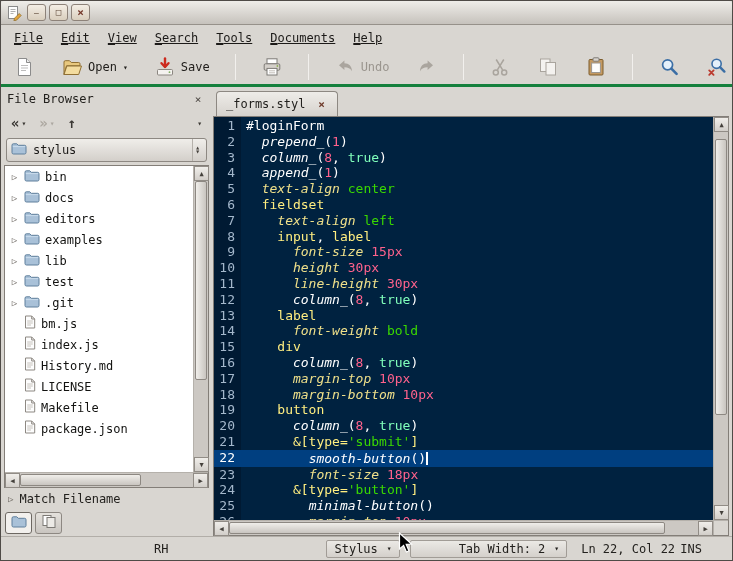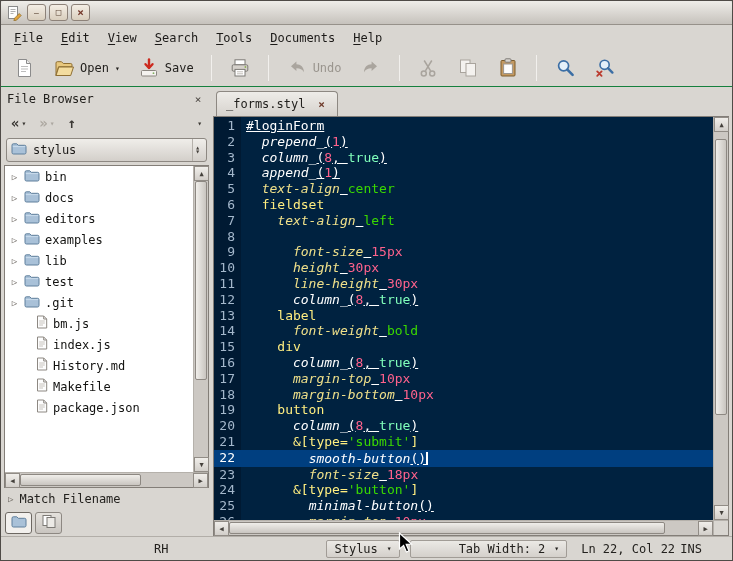--- a/index.html
+++ b/index.html
@@ -16,26 +16,26 @@
   .win-icon{width:18px;height:16px;flex:none;display:flex;align-items:center;}
   .titlebar .title{flex:1;text-align:center;font-weight:bold;color:#36332f;white-space:nowrap;overflow:hidden;}
   .win-controls{display:flex;flex:none;}
   .win-btn{width:19px;height:17px;margin-left:3px;border:1px solid #8d8279;border-radius:3px;
     background:linear-gradient(#f4eee5,#d9cebd);display:flex;align-items:center;justify-content:center;
     color:#5c4636;font-size:10px;line-height:1;}
   .win-btn .g-min{align-self:flex-end;margin-bottom:2px;font-size:8px;}
   .win-btn .g-max{font-size:9px;}
   .win-btn .g-close{font-size:11px;color:#74382a;font-weight:bold;}
   
-  .menubar{height:25px;flex:none;display:flex;align-items:center;padding:4px 4px;}
+  .menubar{height:25px;flex:none;display:flex;align-items:center;padding:4px 4px;text-decoration:underline;}
   .menu-item{padding:3px 9px;cursor:default;}
   .ac{text-decoration:underline;text-underline-offset:2px;}
   
   .toolbar{height:37px;flex:none;display:flex;align-items:center;padding:0 6px;
-    border-bottom:1px solid #15803d;gap:6px;}
+    border-bottom:3px solid #15803d;gap:14px;}
   .tbtn{display:flex;align-items:center;gap:5px;padding:3px 6px;border-radius:3px;background:none;border:0;
     font:12px "DejaVu Sans Mono",monospace;color:#23211e;}
   .tbtn.disabled{color:#9a958e;}
   .tbtn .dd{font-size:8px;margin-left:1px;font-style:normal;}
   .tsep{width:1px;height:26px;background:#aeaaa4;border-right:1px solid #f2f0ed;margin:0 5px;flex:none;}
   .ticon{display:block;}
   
   .main{flex:1;min-height:0;display:flex;padding:2px 3px 0 3px;gap:4px;}
   
   .sidepanel{width:205px;flex:none;display:flex;flex-direction:column;min-height:0;}
@@ -51,21 +51,21 @@
   .location-combo{height:24px;flex:none;margin:1px 2px 3px 2px;display:flex;align-items:center;gap:6px;
     padding:0 4px;border:1px solid #8d8882;border-radius:3px;background:linear-gradient(#f0eeea,#d3cfca);}
   .location-combo .loc-text{flex:1;color:#1c1a18;}
   .stepper{display:flex;flex-direction:column;align-items:center;justify-content:center;line-height:.55;
     font-size:8px;color:#44403b;padding:0 2px;border-left:1px solid #b5b1ab;align-self:stretch;}
   .tree-outer{flex:1;min-height:0;display:flex;flex-direction:column;border:1px solid #837e78;background:#fff;}
   .tree-main{flex:1;min-height:0;display:flex;}
   .tree-rows{flex:1;overflow:hidden;background:#fff;}
   .tree-row{display:flex;align-items:center;height:21px;gap:5px;padding-left:5px;color:#121210;white-space:nowrap;}
   .tree-row .expander{width:9px;font-size:9px;color:#68635d;flex:none;text-align:center;}
-  .tree-row.file{padding-left:31px;text-align:center;}
+  .tree-row.file{padding-left:19px;text-align:center;}
   .tree-row svg{flex:none;}
   
   .sb-btn{flex:none;width:15px;height:15px;display:flex;align-items:center;justify-content:center;
     font-size:7px;color:#44403b;background:linear-gradient(#f0eeea,#d2cec9);border:1px solid #918c86;}
   .scroll-v{width:15px;flex:none;display:flex;flex-direction:column;background:#ccc8c3;border-left:1px solid #b5b1ab;}
   .scroll-v .sb-track{flex:1;position:relative;}
   .sb-thumb{position:absolute;left:1px;right:1px;background:linear-gradient(90deg,#f0eeea,#c9c5c0);
     border:1px solid #8d8882;border-radius:2px;}
   .scroll-h{height:15px;flex:none;display:flex;background:#ccc8c3;border-top:1px solid #b5b1ab;}
   .scroll-h .sb-track{flex:1;position:relative;}
@@ -87,21 +87,21 @@
   .editor-frame{flex:1;min-height:0;display:flex;flex-direction:column;border:1px solid #837e78;}
   .editor-body{flex:1;min-height:0;display:flex;}
   .code-area{flex:1;min-width:0;overflow:hidden;padding-top:1px;
     background:linear-gradient(to right,var(--gutter-bg,#001a33) 27px,var(--editor-bg,#002240) 27px);}
   .code-line{display:flex;white-space:pre;font:13px/15.8px "DejaVu Sans Mono",monospace;color:var(--plain,#fff);width:100%;}
   .code-line.current{background:var(--current-line,#003f80);}
   .ln{width:27px;flex:none;text-align:right;padding-right:6px;color:var(--gutter-fg,#a4b8cc);}
   .code-line.current .ln{color:#fff;}
   .lc{padding-left:5px;}
   .caret{display:inline-block;width:2px;height:13px;background:var(--plain,#fff);transform:translateY(2px);}
-  .tk-pl{color:var(--plain,#fff);text-decoration:underline;}
+  .tk-pl{color:var(--plain,#fff);}
   .tk-fn{color:var(--func,#fff);font-style:italic;}
   .tk-nu{color:var(--num,#ff628c);}
   .tk-bo{color:var(--bool,#80ffbb);}
   .tk-pr{color:var(--prop,#efe08a);font-style:italic;}
   .tk-se{color:var(--selector,#ffee80);}
   .tk-va{color:var(--value,#3ad900);}
   .tk-st{color:var(--string,#3ad900);}
   .hrow{height:15px;flex:none;display:flex;}
   .hrow .scroll-h{flex:1;}
   .corner{width:15px;height:15px;flex:none;background:#d9d6d1;border-top:1px solid #b5b1ab;border-left:1px solid #b5b1ab;}
@@ -384,20 +384,28 @@
                     <path d="M3.2 6h5.6M3.2 8h5.6M3.2 10h3.8" stroke="#c6c2bc"></path>
                   </svg></span>
                 <span>History.md</span>
               </div>
               <div class="tree-row file">
                 <span><svg width="12" height="14" viewBox="0 0 12 14">
                     <path d="M1.5 1h6.2l3 3v9H1.5z" fill="#fdfdfd" stroke="#8d8882"></path>
                     <path d="M7.7 1v3h3" fill="none" stroke="#8d8882"></path>
                     <path d="M3.2 6h5.6M3.2 8h5.6M3.2 10h3.8" stroke="#c6c2bc"></path>
                   </svg></span>
+                <span>LICENSE</span>
+              </div>
+              <div class="tree-row file">
+                <span><svg width="12" height="14" viewBox="0 0 12 14">
+                    <path d="M1.5 1h6.2l3 3v9H1.5z" fill="#fdfdfd" stroke="#8d8882"></path>
+                    <path d="M7.7 1v3h3" fill="none" stroke="#8d8882"></path>
+                    <path d="M3.2 6h5.6M3.2 8h5.6M3.2 10h3.8" stroke="#c6c2bc"></path>
+                  </svg></span>
                 <span>Makefile</span>
               </div>
               <div class="tree-row file">
                 <span><svg width="12" height="14" viewBox="0 0 12 14">
                     <path d="M1.5 1h6.2l3 3v9H1.5z" fill="#fdfdfd" stroke="#8d8882"></path>
                     <path d="M7.7 1v3h3" fill="none" stroke="#8d8882"></path>
                     <path d="M3.2 6h5.6M3.2 8h5.6M3.2 10h3.8" stroke="#c6c2bc"></path>
                   </svg></span>
                 <span>package.json</span>
               </div>
@@ -447,21 +455,21 @@
       <div class="editor-frame">
         <div class="editor-body">
           <div class="code-area" id="code">
               <div class="code-line"><span class="ln">1</span><span class="lc"><span class="tk-pl">#loginForm</span></span></div>
               <div class="code-line"><span class="ln">2</span><span class="lc">  <span class="tk-fn">prepend_</span><span class="tk-pl">(</span><span class="tk-nu">1</span><span class="tk-pl">)</span></span></div>
               <div class="code-line"><span class="ln">3</span><span class="lc">  <span class="tk-fn">column_</span><span class="tk-pl">(</span><span class="tk-nu">8</span><span class="tk-pl">, </span><span class="tk-bo">true</span><span class="tk-pl">)</span></span></div>
               <div class="code-line"><span class="ln">4</span><span class="lc">  <span class="tk-fn">append_</span><span class="tk-pl">(</span><span class="tk-nu">1</span><span class="tk-pl">)</span></span></div>
               <div class="code-line"><span class="ln">5</span><span class="lc">  <span class="tk-pr">text-align</span><span class="tk-pl"> </span><span class="tk-va">center</span></span></div>
               <div class="code-line"><span class="ln">6</span><span class="lc">  <span class="tk-se">fieldset</span></span></div>
               <div class="code-line"><span class="ln">7</span><span class="lc">    <span class="tk-pr">text-align</span><span class="tk-pl"> </span><span class="tk-va">left</span></span></div>
-              <div class="code-line"><span class="ln">8</span></div>
+              <div class="code-line"><span class="ln">8</span><span class="lc">    <span class="tk-se">input</span><span class="tk-pl">, </span><span class="tk-se">label</span></span></div>
               <div class="code-line"><span class="ln">9</span><span class="lc">      <span class="tk-pr">font-size</span><span class="tk-pl"> </span><span class="tk-nu">15px</span></span></div>
               <div class="code-line"><span class="ln">10</span><span class="lc">      <span class="tk-pr">height</span><span class="tk-pl"> </span><span class="tk-nu">30px</span></span></div>
               <div class="code-line"><span class="ln">11</span><span class="lc">      <span class="tk-pr">line-height</span><span class="tk-pl"> </span><span class="tk-nu">30px</span></span></div>
               <div class="code-line"><span class="ln">12</span><span class="lc">      <span class="tk-fn">column_</span><span class="tk-pl">(</span><span class="tk-nu">8</span><span class="tk-pl">, </span><span class="tk-bo">true</span><span class="tk-pl">)</span></span></div>
               <div class="code-line"><span class="ln">13</span><span class="lc">    <span class="tk-se">label</span></span></div>
               <div class="code-line"><span class="ln">14</span><span class="lc">      <span class="tk-pr">font-weight</span><span class="tk-pl"> </span><span class="tk-va">bold</span></span></div>
               <div class="code-line"><span class="ln">15</span><span class="lc">    <span class="tk-se">div</span></span></div>
               <div class="code-line"><span class="ln">16</span><span class="lc">      <span class="tk-fn">column_</span><span class="tk-pl">(</span><span class="tk-nu">8</span><span class="tk-pl">, </span><span class="tk-bo">true</span><span class="tk-pl">)</span></span></div>
               <div class="code-line"><span class="ln">17</span><span class="lc">      <span class="tk-pr">margin-top</span><span class="tk-pl"> </span><span class="tk-nu">10px</span></span></div>
               <div class="code-line"><span class="ln">18</span><span class="lc">      <span class="tk-pr">margin-bottom</span><span class="tk-pl"> </span><span class="tk-nu">10px</span></span></div>

